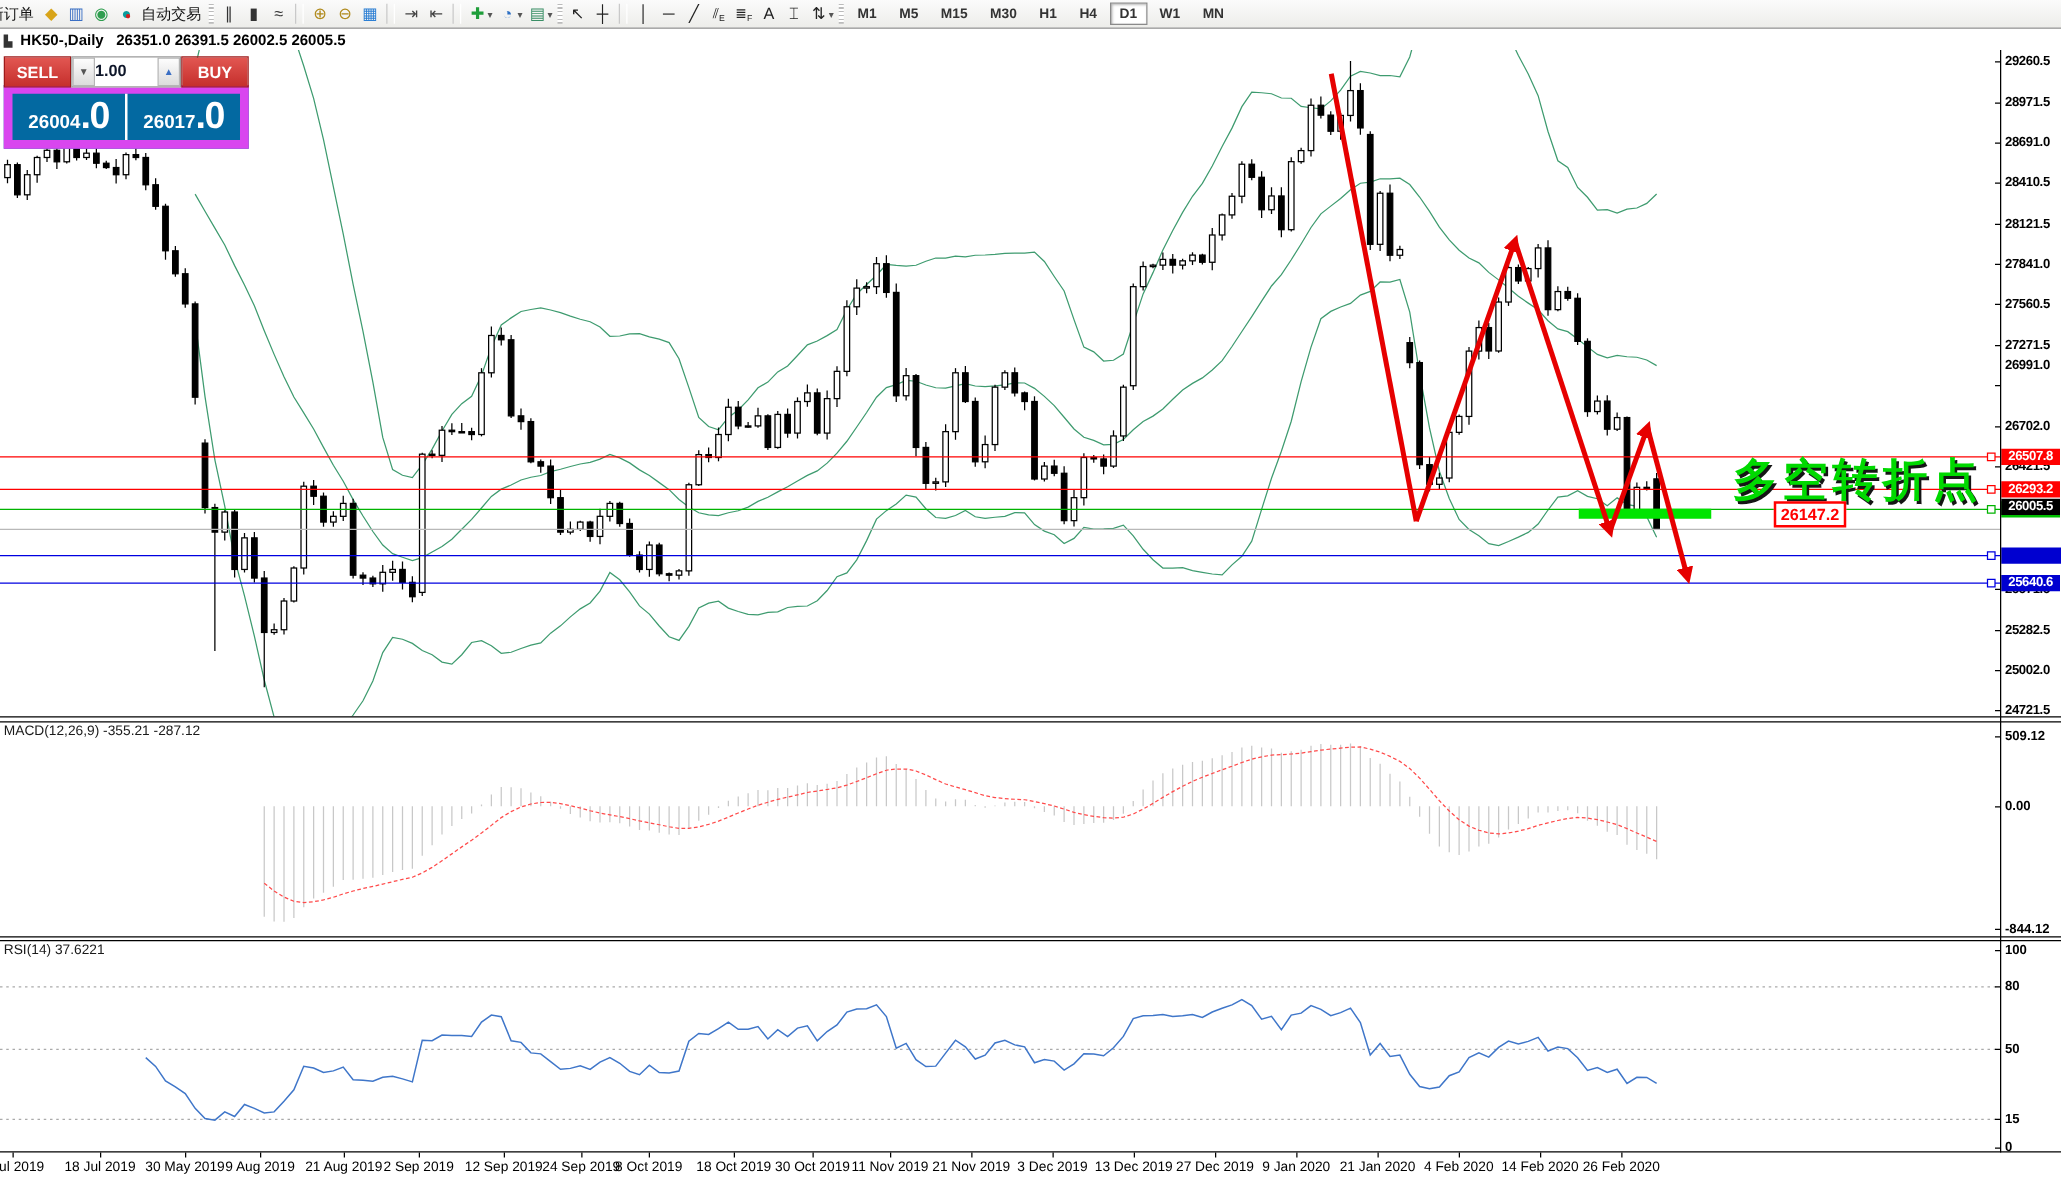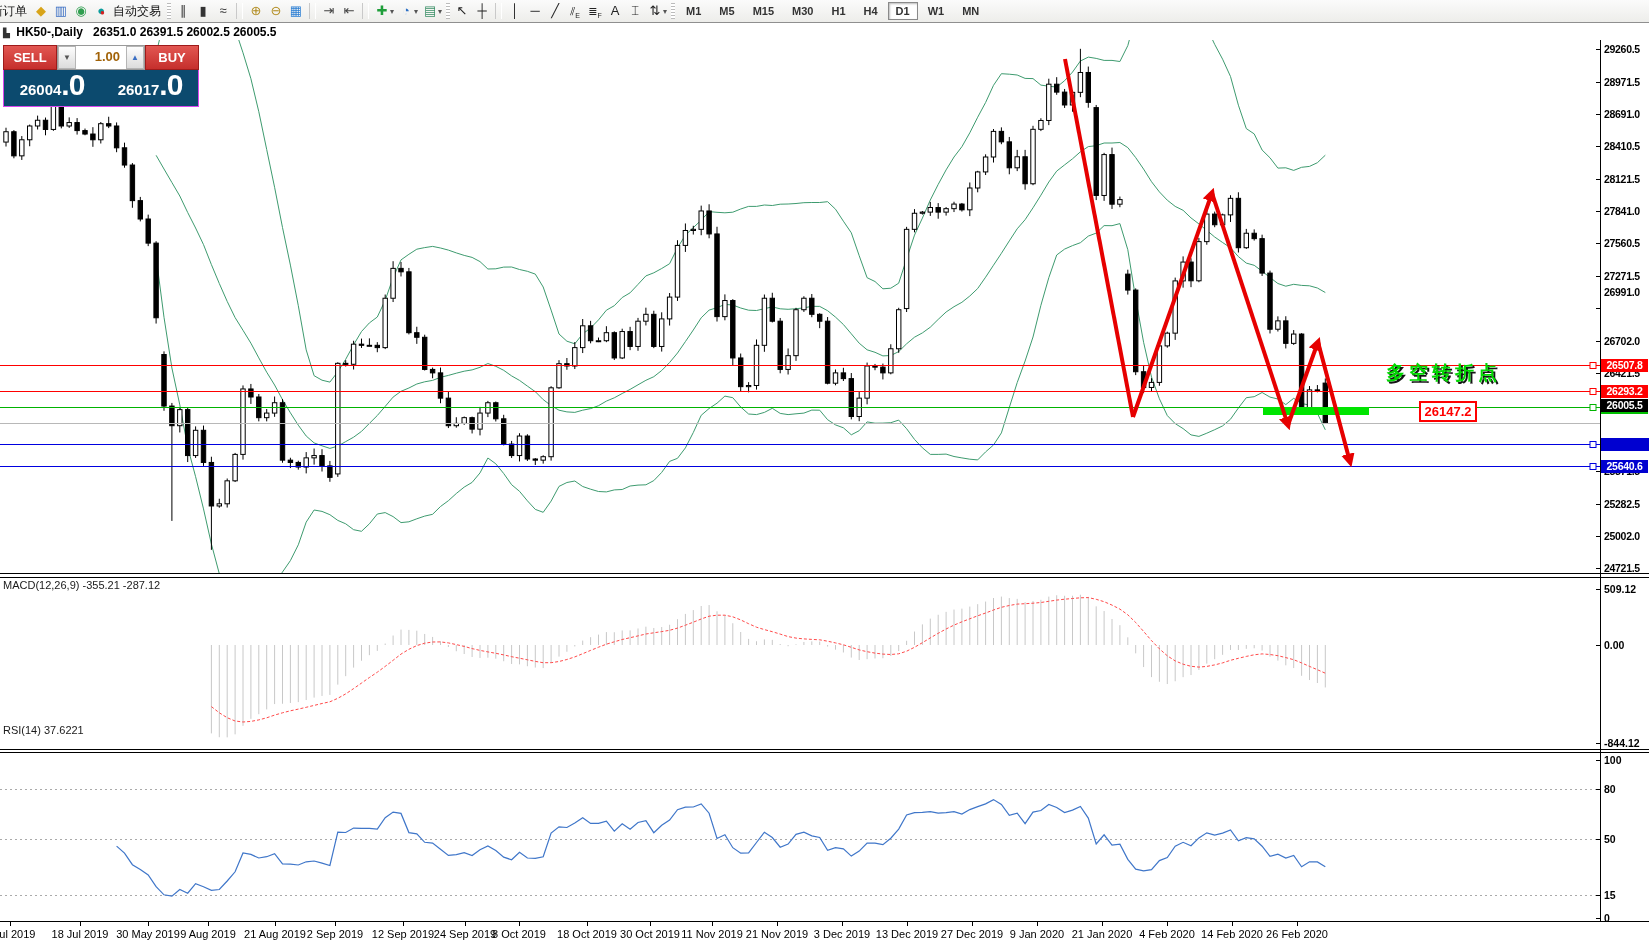--- a/index.html
+++ b/index.html
@@ -25,39 +25,39 @@
   #title-row{position:absolute;left:3px;top:25px;font-size:12px;font-weight:bold;color:#000;z-index:4;}
   #title-row .winicon{color:#333;font-size:9px;margin-right:3px;}
   
   #trade{position:absolute;left:3px;top:45px;width:196px;height:60px;z-index:6;font-weight:bold;}
   #trade .row1{display:flex;height:23px;}
   .tradebtn{width:52px;height:23px;background:linear-gradient(#e25752,#c52f2c);
     color:#fff;font-size:13px;text-align:center;line-height:23px;border:1px solid #9e1b1b;}
   .volbox{flex:1;display:flex;height:23px;border:1px solid #9a9a9a;background:#fff;}
   .spin{width:16px;background:linear-gradient(#fdfdfd,#dcdcdc);color:#555;font-size:8px;
         text-align:center;line-height:21px;border:1px solid #b5b5b5;}
-  .vol{flex:1;text-align:right;padding-right:6px;font-size:13px;color:#a16207;line-height:21px;}
-  #trade .row2{display:flex;height:37px;background:#0c4a6e;border:1px solid #d946ef;align-items:center;}
+  .vol{flex:1;padding-right:6px;font-size:13px;color:#0f172a;line-height:21px;}
+  #trade .row2{display:flex;height:37px;background:#0369a1;border:7px solid #d946ef;}
   .bigpx{flex:1;color:#fff;text-align:center;line-height:36px;}
   .bigpx .small{font-size:15px;vertical-align:baseline;}
   .bigpx .pip{font-size:30px;letter-spacing:-1px;}
   .pxdiv{width:2px;background:#fff;}
   
   .ptick{position:absolute;left:1604px;width:45px;font-size:10.5px;font-weight:bold;
          color:#000;letter-spacing:-0.3px;}
   .ptag{position:absolute;left:1601px;width:47px;height:13px;font-size:10.5px;font-weight:bold;
         color:#fff;text-align:center;line-height:13px;letter-spacing:-0.3px;}
   .itick{position:absolute;left:1604px;width:45px;font-size:10.5px;font-weight:bold;color:#000;}
   .dlabel{position:absolute;top:5px;transform:translateX(-50%);font-size:11px;color:#000;white-space:nowrap;}
   #date-axis{position:absolute;left:0;top:923px;width:1649px;height:23px;overflow:hidden;}
   #macd-label,#rsi-label{position:absolute;left:3px;font-size:11px;color:#1a1a1a;z-index:4;}
   #macd-label{top:579px;}
-  #rsi-label{top:724px;text-align:right;}
+  #rsi-label{top:754px;text-align:right;}
   
-  #turnpoint{position:absolute;left:1386px;top:360px;font-size:19px;font-weight:bold;
+  #turnpoint{position:absolute;left:1386px;top:360px;font-size:36px;font-weight:bold;
     color:#00d900;letter-spacing:4px;text-shadow:2px 2px 0 #151515;z-index:5;
     font-family:"DejaVu Sans",sans-serif;white-space:nowrap;}
   #supportbox{position:absolute;left:1419px;top:401px;width:54px;height:17px;background:#fff;
     border:2px solid #ff0000;color:#ff0000;font-size:13px;font-weight:bold;text-align:center;
     line-height:17px;z-index:5;}
   #chart-svg{position:absolute;left:0;top:0;z-index:1;}
 </style>
 </head>
 <body>
 

